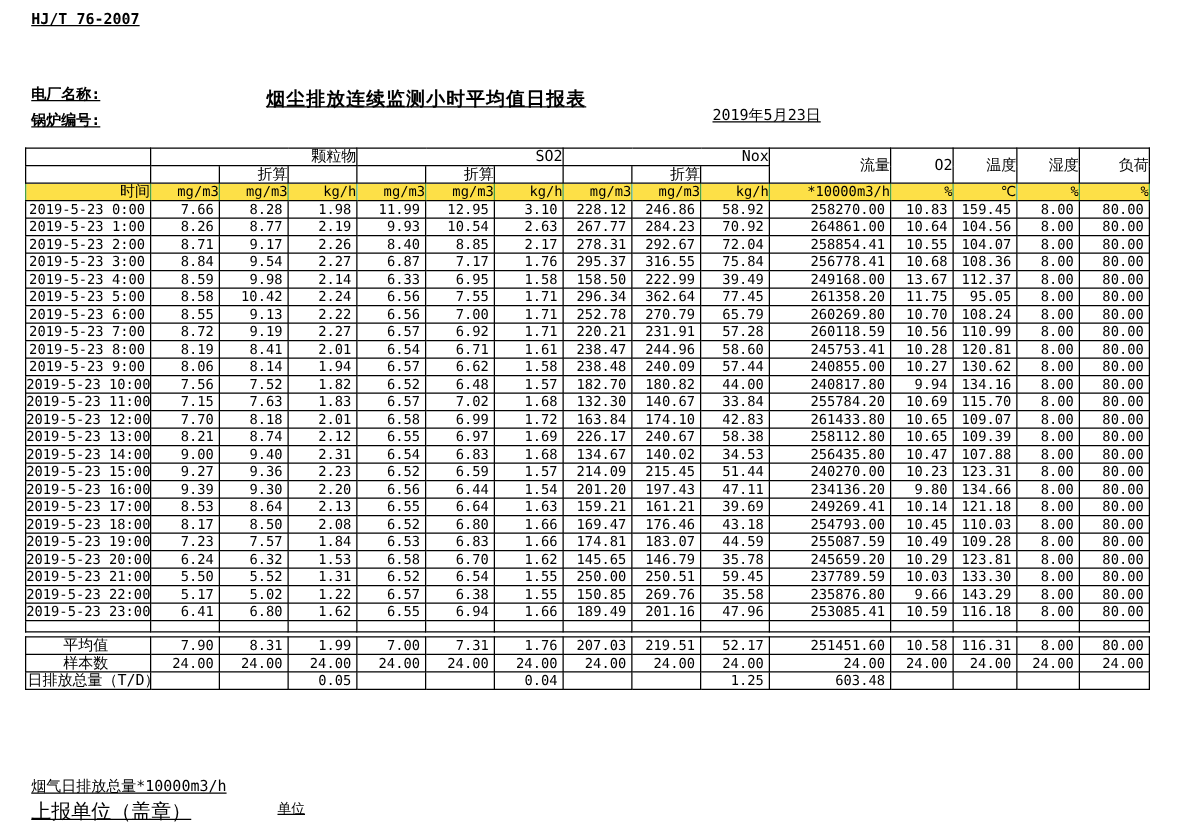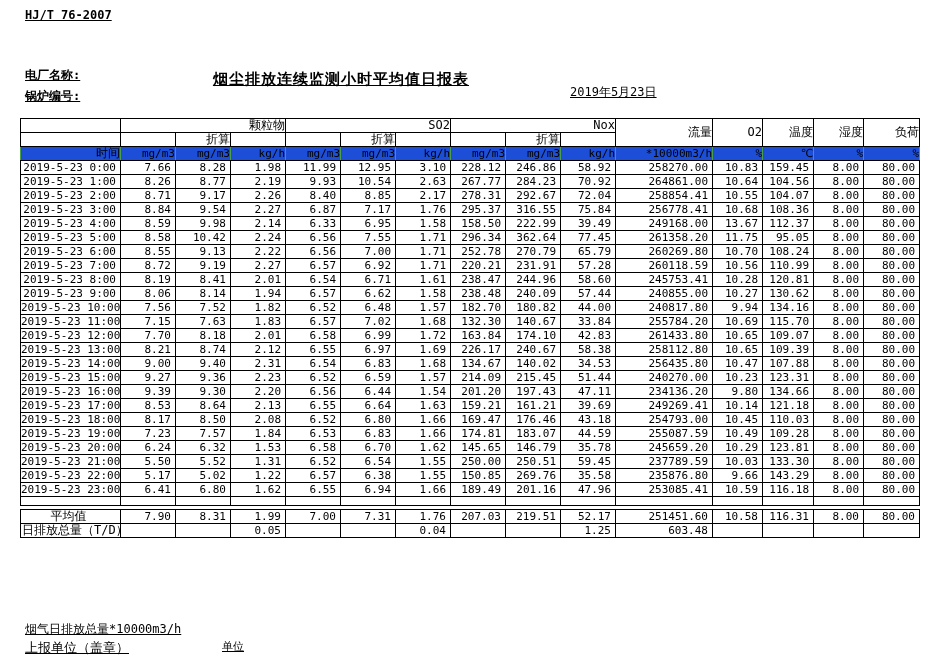--- a/index.html
+++ b/index.html
@@ -29,31 +29,31 @@
     height: 14px;
     line-height: 13px;
     padding: 0 4px 0 0;
     text-align: right;
     overflow: hidden;
     white-space: nowrap;
   }
   td.c { text-align: right; padding: 0; }
   tr.grp td, tr.sub td { font-size: 12px; }
   tr.units td {
-    background: #1d4ed8;
+    background: #fde047;
     border-left-color: #49a049;
     border-right-color: #49a049;
   }
   tr.units td.time-h { font-size: 12px; }
   tr.spacer td { height: 9px; }
   #summary-table { margin-top: 3px; }
   td.label { text-align: center; padding-right: 4px; font-size: 12px; }
   td.label.left { text-align: left; padding-left: 1px; padding-right: 0; }
   .footer-note { left: 25px; top: 621px; font-size: 12px; }
-  .footer-line { left: 25px; top: 639px; font-size: 13px; }
+  .footer-line { left: 25px; top: 639px; font-size: 16px; }
   .footer-unit { left: 222px; top: 639px; font-size: 11px; }
 </style>
 </head>
 <body>
 
 <div class="abs standard">HJ/T  76-2007</div>
 <div class="abs title">烟尘排放连续监测小时平均值日报表</div>
 <div class="abs plant">电厂名称:</div>
 <div class="abs boiler">锅炉编号:</div>
 <div class="abs date">2019年5月23日</div>
@@ -580,20 +580,37 @@
           <td>207.03</td>
           <td>219.51</td>
           <td>52.17</td>
           <td>251451.60</td>
           <td>10.58</td>
           <td>116.31</td>
           <td>8.00</td>
           <td>80.00</td>
         </tr>
         <tr>
+          <td class="label">样本数</td>
+          <td>24.00</td>
+          <td>24.00</td>
+          <td>24.00</td>
+          <td>24.00</td>
+          <td>24.00</td>
+          <td>24.00</td>
+          <td>24.00</td>
+          <td>24.00</td>
+          <td>24.00</td>
+          <td>24.00</td>
+          <td>24.00</td>
+          <td>24.00</td>
+          <td>24.00</td>
+          <td>24.00</td>
+        </tr>
+        <tr>
           <td class="label left">日排放总量（T/D）</td>
           <td></td>
           <td></td>
           <td>0.05</td>
           <td></td>
           <td></td>
           <td>0.04</td>
           <td></td>
           <td></td>
           <td>1.25</td>

